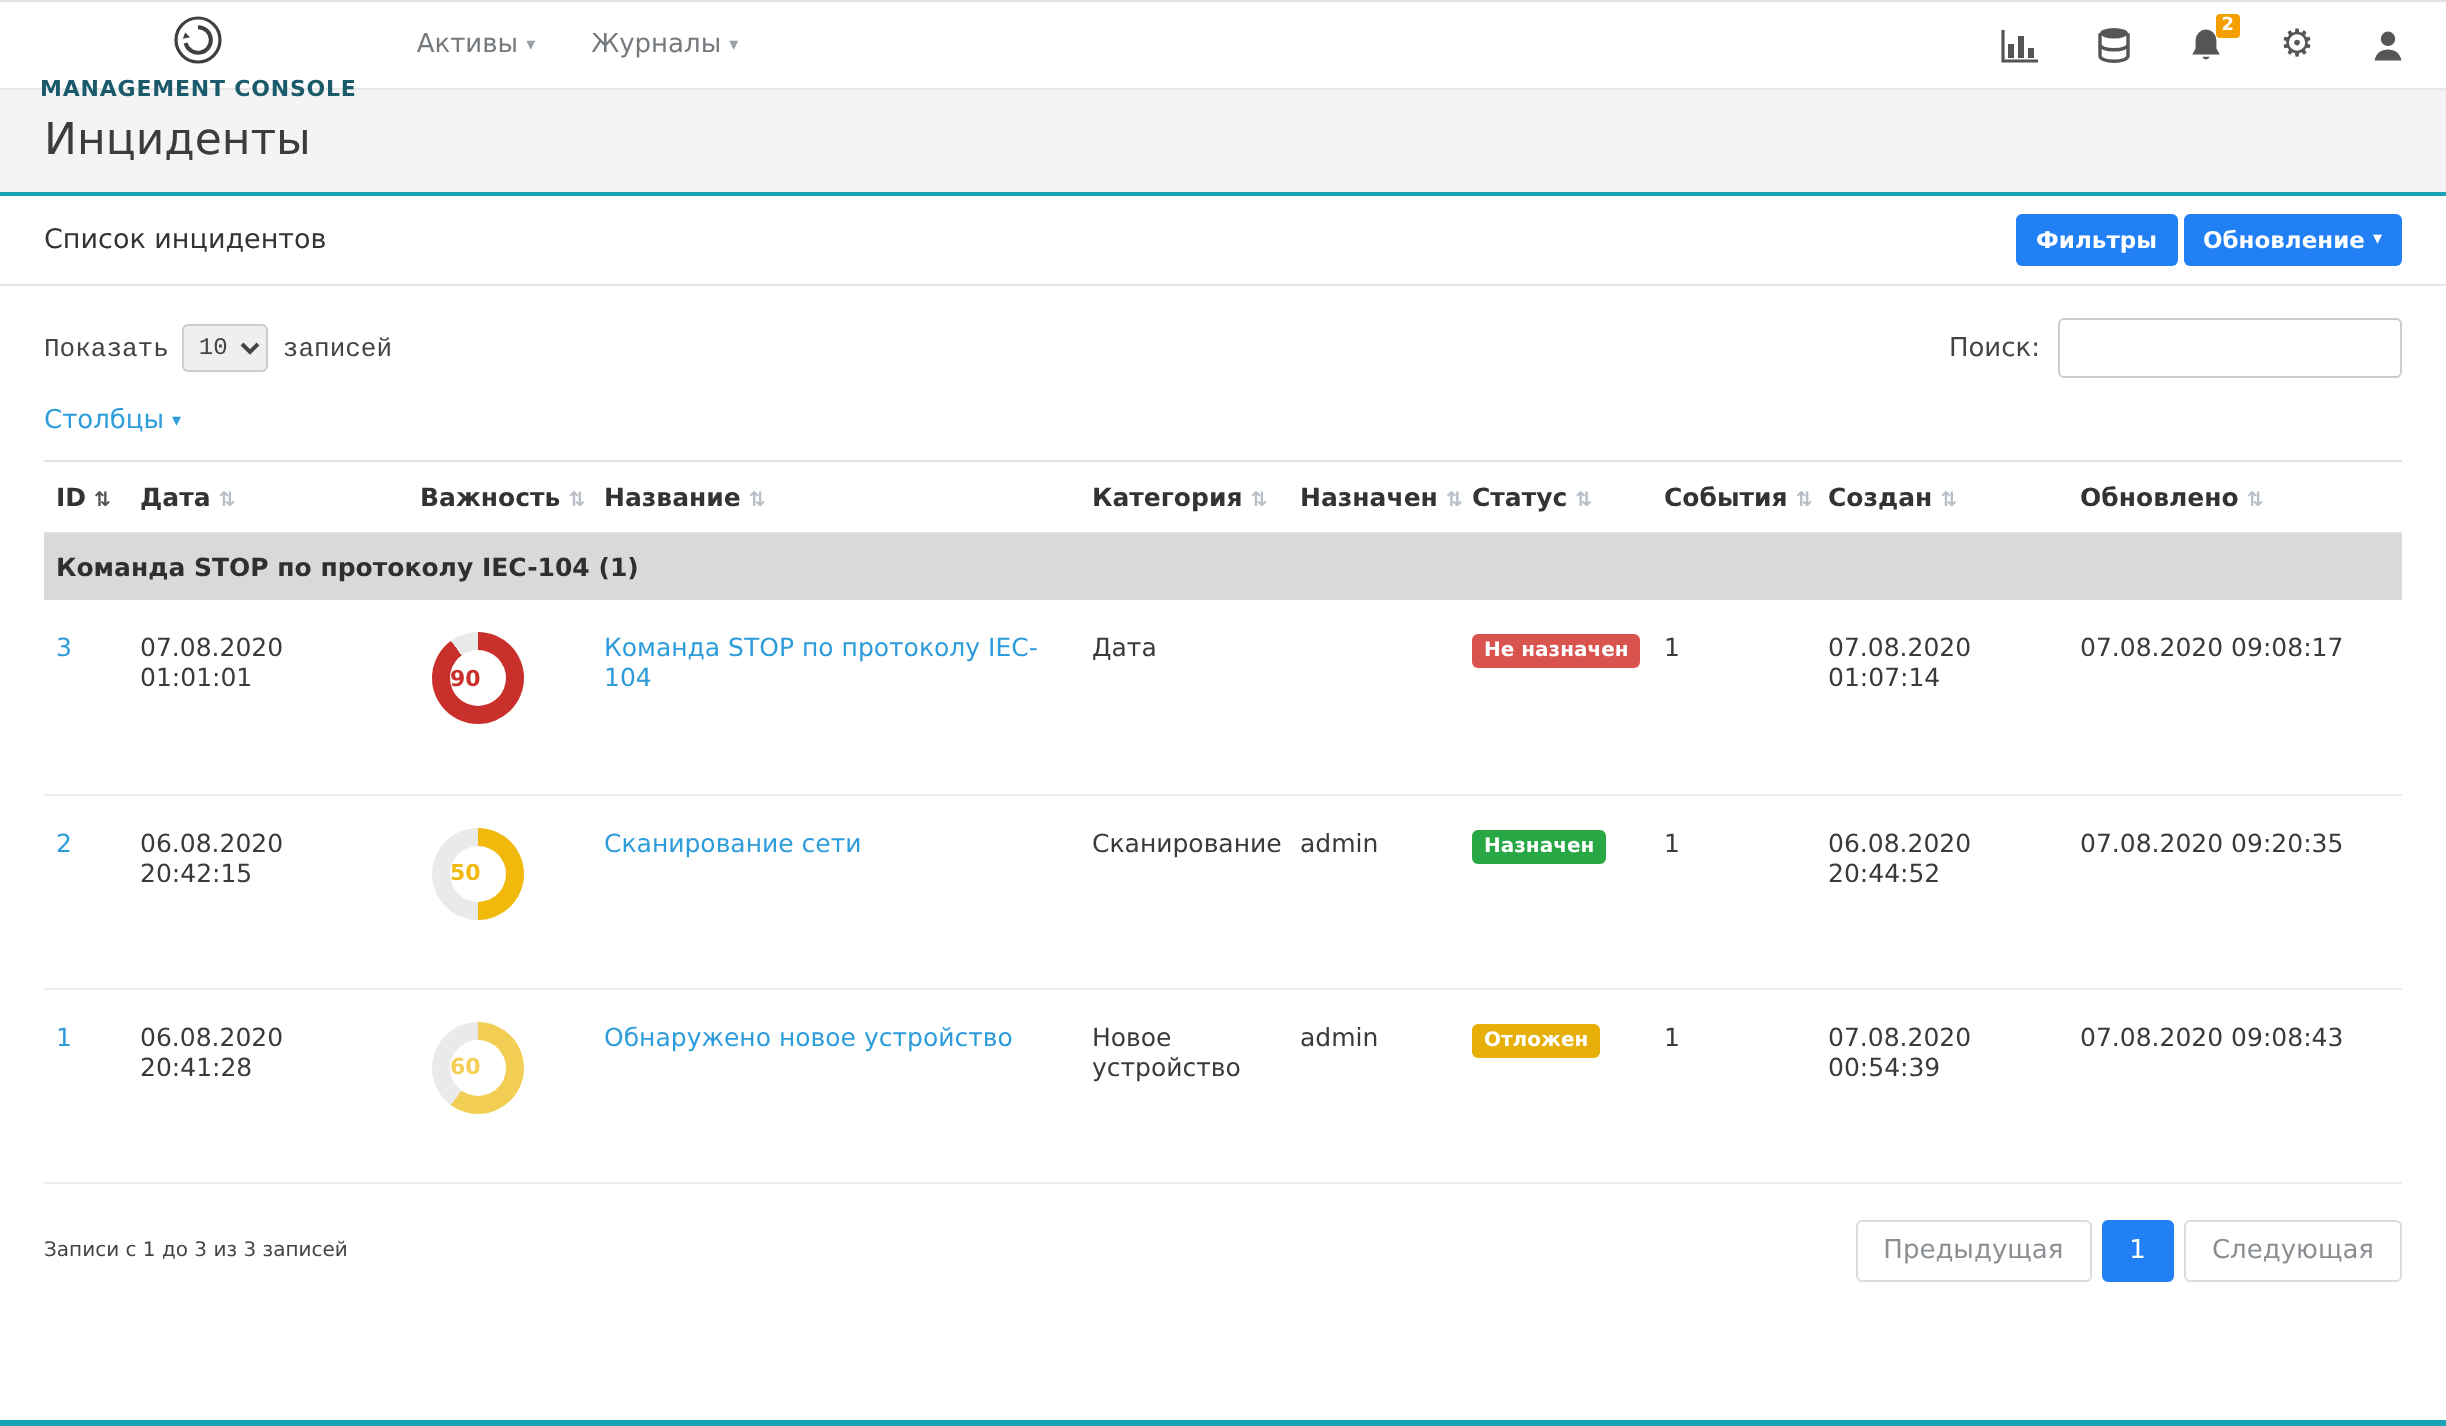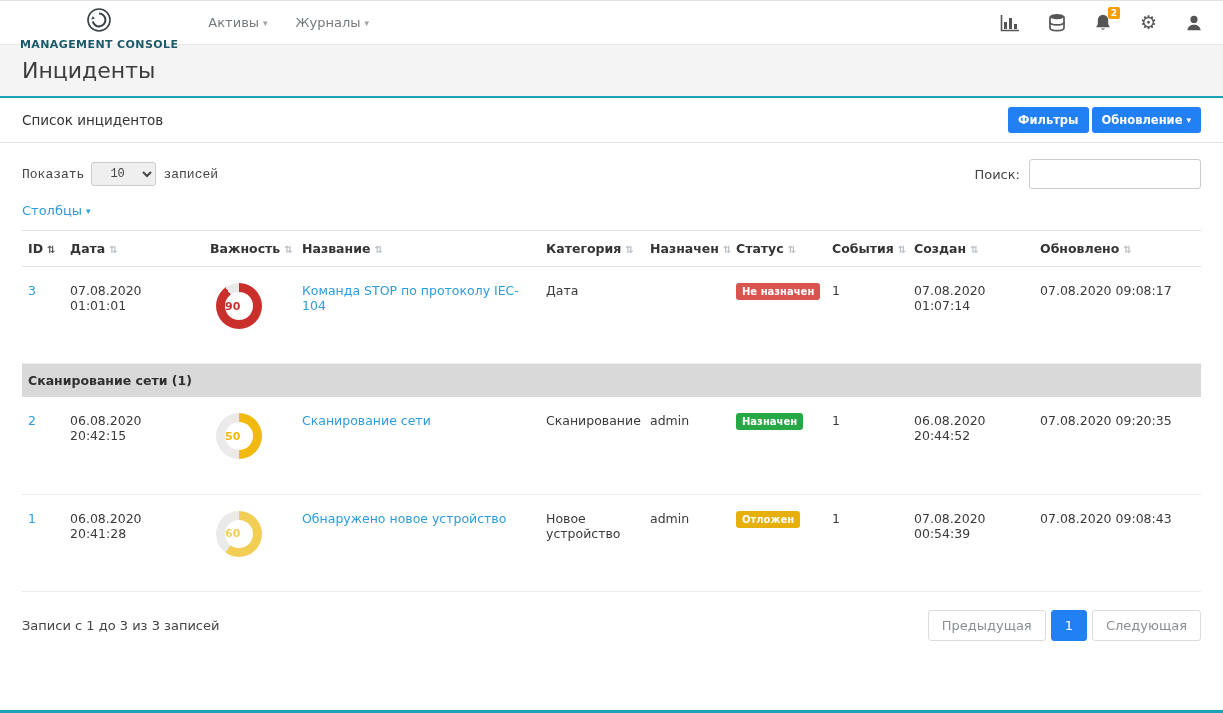--- a/index.html
+++ b/index.html
@@ -31,21 +31,21 @@
   .card-header { display:flex; align-items:center; padding:9px 22px; border-bottom:1px solid #e5e5e5; }
   .card-title { font-size:13.5px; color:#333; }
   .header-buttons { margin-left:auto; display:flex; gap:3px; }
   .btn-blue { background:var(--primary,#2180f3); color:#fff; border:none; font-size:11.5px;
               font-weight:bold; padding:6px 10px; border-radius:3px; cursor:pointer;
               font-family:inherit; display:flex; align-items:center; gap:4px; }
   .btn-blue .caret { color:#fff; }
   
   .controls { display:flex; align-items:center; padding:16px 22px 4px; }
   .show-group { display:flex; align-items:center; gap:7px; color:#444;font-family:Liberation Mono, monospace; }
-  .page-len { border:1px solid #ccc; border-radius:3px; padding:3px 14px; font-size:12px;
+  .page-len { border:1px solid #ccc; border-radius:3px; padding:3px 3px; font-size:12px;
               color:#444; font-family:inherit; }
   .search-group { margin-left:auto; display:flex; align-items:center; gap:9px; color:#444; }
   .search-input { border:1px solid #ccc; border-radius:3px; height:30px; width:172px;
                   padding:0 8px; font-family:inherit; font-size:13px; }
   .columns-link { color:var(--link,#2d9cdb); font-size:13px; padding:10px 22px 12px;
                   display:inline-flex; align-items:center; gap:4px; cursor:pointer; }
   .columns-link .caret { color:var(--link,#2d9cdb); }
   
   table { width:calc(100% - 44px); margin:0 22px; border-collapse:collapse; table-layout:fixed; }
   thead th { font-size:12.5px; text-align:left; padding:10px 6px; color:#333;
@@ -62,21 +62,21 @@
   .badge { display:inline-block; padding:3px 6px; border-radius:3px; color:#fff;
            font-size:10px; font-weight:bold; white-space:nowrap; }
   .donut { width:46px; height:46px; border-radius:50%;
            background:conic-gradient(var(--c,#ccc) calc(var(--v,0)*1%), #eaeaea 0);
            display:flex; align-items:center; justify-content:center; margin-left:6px; }
   .donut-inner { width:28px; height:28px; border-radius:50%; background:#fff;
                  display:flex; align-items:center; 
                  font-size:11px; font-weight:bold; color:var(--c,#666); }
   
   .table-footer { display:flex; align-items:center; padding:18px 22px 14px; }
-  .footer-info { font-size:13px; color:#444; }
+  .footer-info { font-size:10px; color:#444; }
   .pagination { margin-left:auto; display:flex; gap:5px; }
   .page-btn { border:1px solid #d9dde1; background:#fff; color:#8a8f94; font-size:13px;
               padding:7px 13px; border-radius:3px; cursor:pointer; font-family:inherit; }
   .page-btn.active { background:var(--primary,#2180f3); color:#fff; border-color:var(--primary,#2180f3); }
   .bottom-line { position:absolute; bottom:0; left:0; right:0; height:3px;
                  background:var(--accent,#17a2b8); }
 </style>
 </head>
 <body>
 
@@ -201,42 +201,42 @@
       <th><span>Категория</span><span class="sort">⇅</span></th>
       <th><span>Назначен</span><span class="sort">⇅</span></th>
       <th><span>Статус</span><span class="sort">⇅</span></th>
       <th><span>События</span><span class="sort">⇅</span></th>
       <th><span>Создан</span><span class="sort">⇅</span></th>
       <th><span>Обновлено</span><span class="sort">⇅</span></th>
     </tr>
   </thead>
   <tbody>
 
+    <tr class="group-row">
+      <td colspan="10">Команда STOP по протоколу IEC-104 (1)</td>
+    </tr>
     <tr class="data-row">
       <td><a class="id-link">3</a></td>
       <td>07.08.2020 01:01:01</td>
       <td class="gauge-cell">
         <div class="donut" style="--v: 90; --c: #c9302c;">
           <div class="donut-inner">
               <span>90</span>
             </div>
         </div>
       </td>
       <td><a class="name-link">Команда STOP по протоколу IEC-104</a></td>
       <td>Дата</td>
       <td></td>
       <td><span class="badge" style="background-color: rgb(217, 83, 79);">Не назначен</span></td>
       <td>1</td>
       <td>07.08.2020 01:07:14</td>
       <td>07.08.2020 09:08:17</td>
     </tr>
 
-    <tr class="group-row">
-      <td colspan="10">Сканирование сети (1)</td>
-    </tr>
     <tr class="data-row">
       <td><a class="id-link">2</a></td>
       <td>06.08.2020 20:42:15</td>
       <td class="gauge-cell">
         <div class="donut" style="--v: 50; --c: #f0b90b;">
           <div class="donut-inner">
               <span>50</span>
             </div>
         </div>
       </td>

